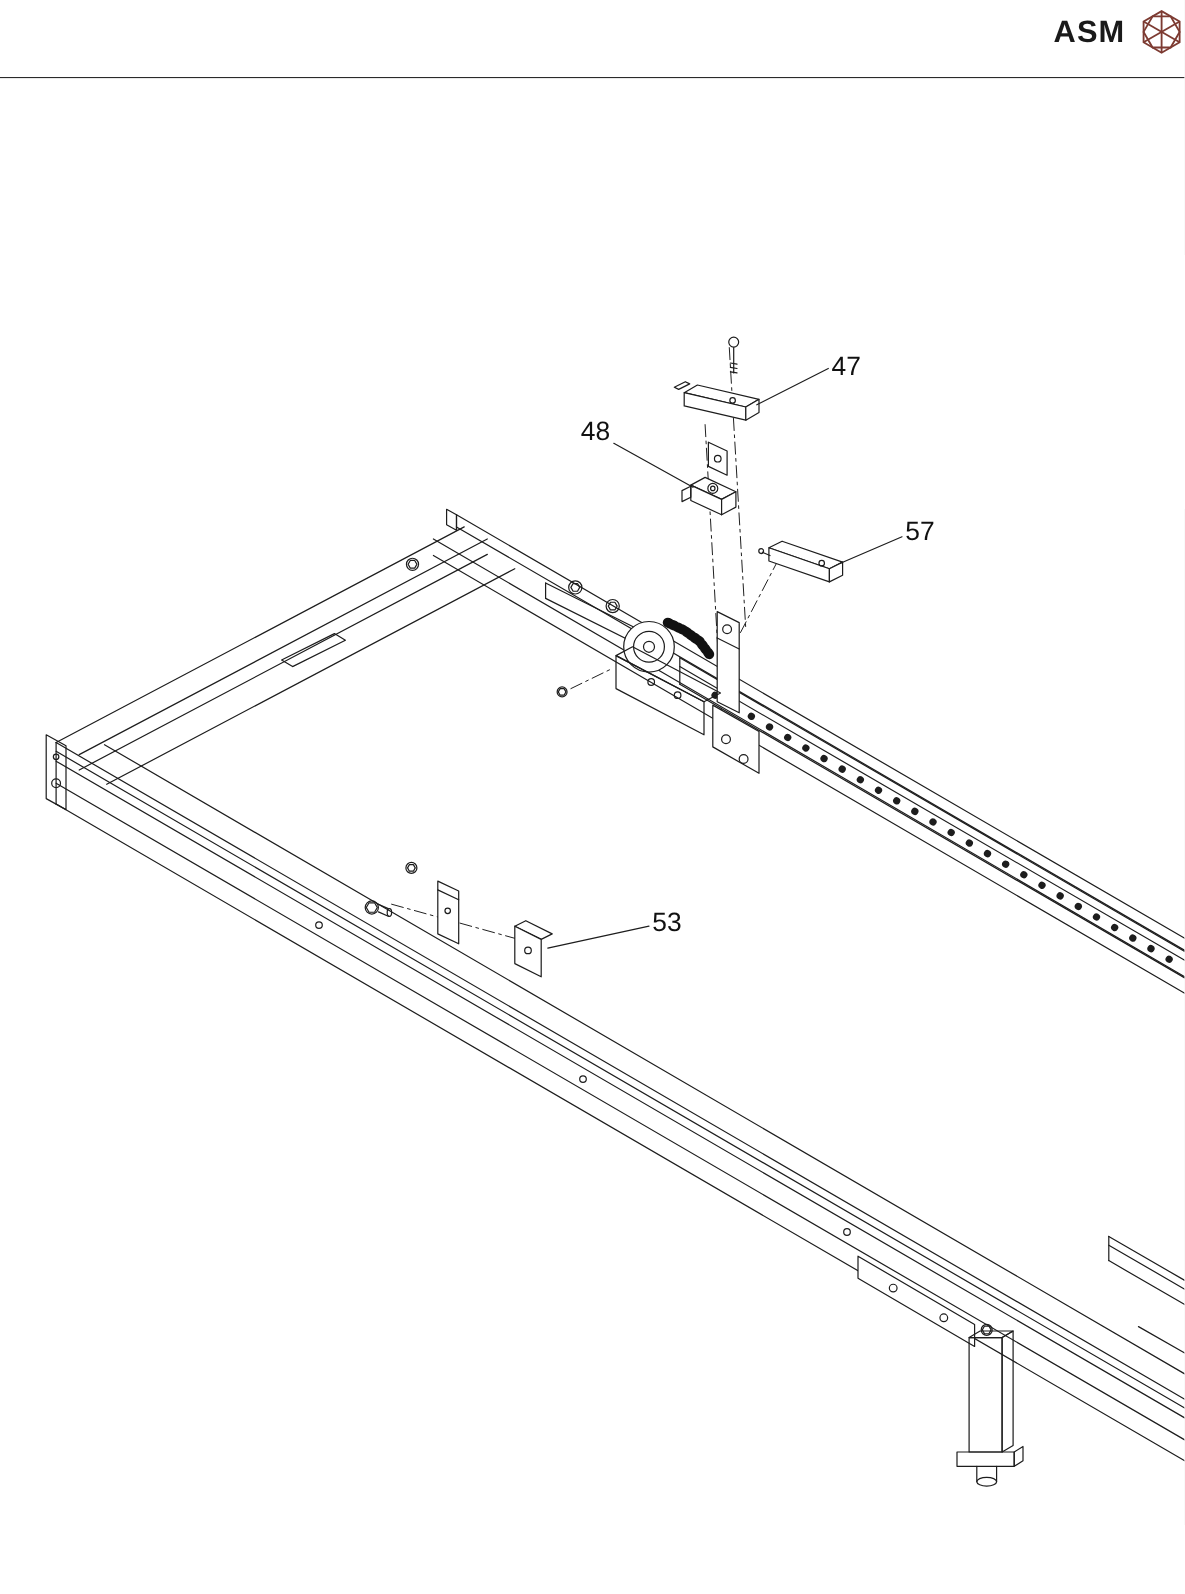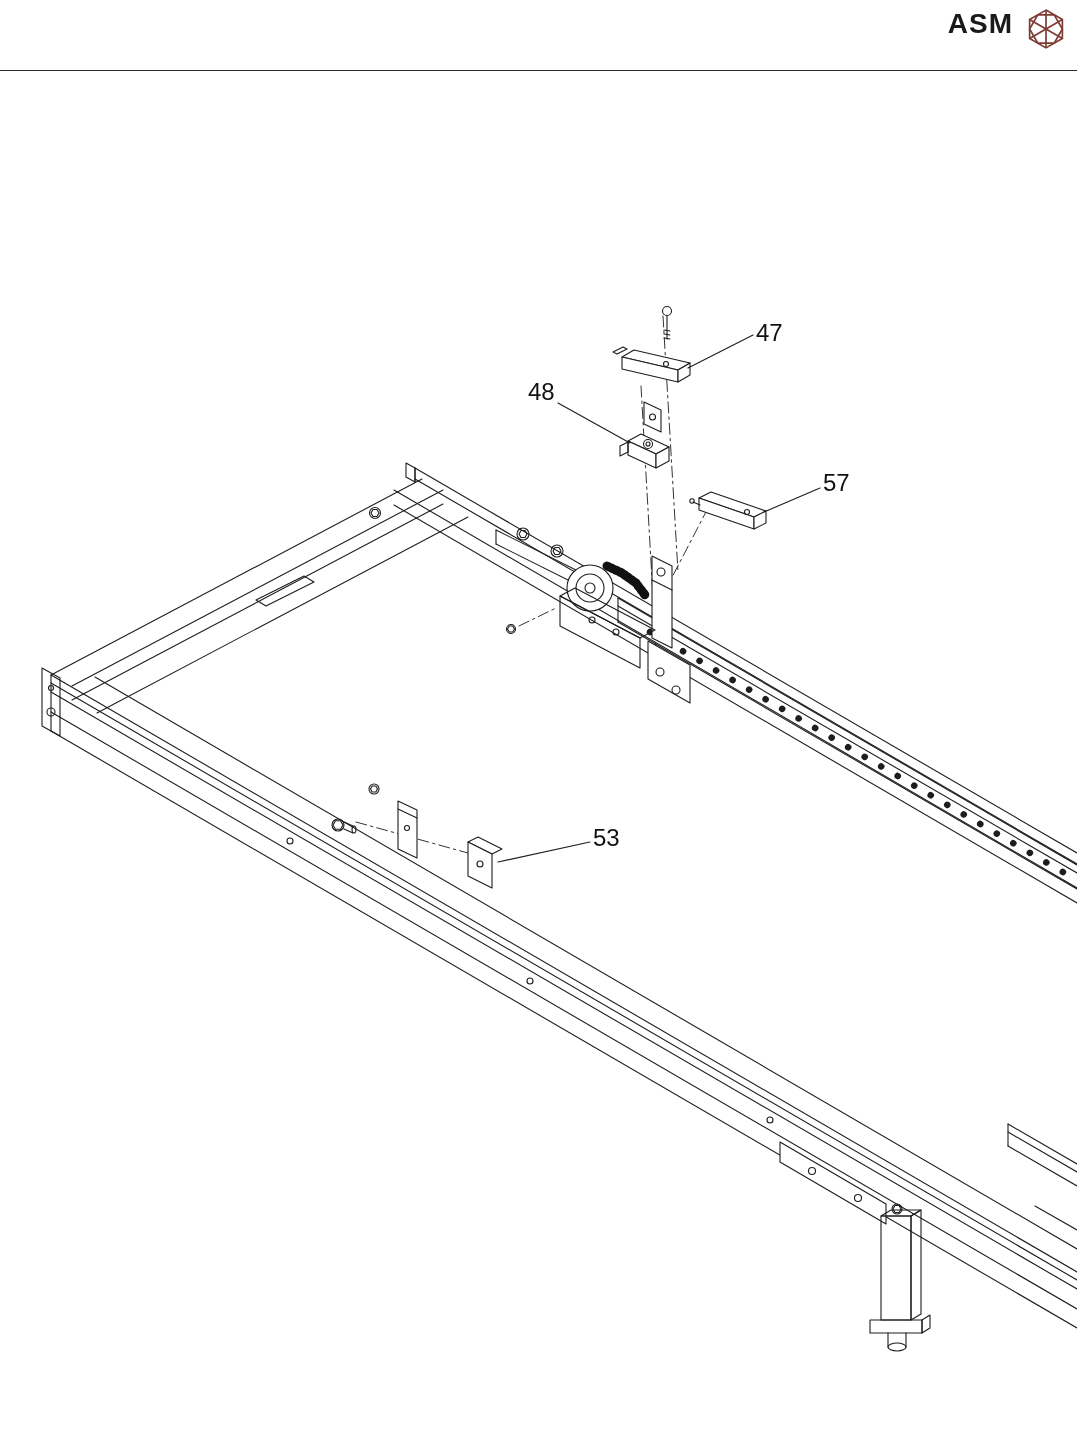--- a/index.html
+++ b/index.html
@@ -6,21 +6,21 @@
   .page{
     position:relative;width:1077px;height:1449px;background:#ffffff;
     margin:0 auto;overflow:hidden;
     font-family:"Liberation Sans",sans-serif;
   }
   .header-rule{
     position:absolute;left:0;top:70px;width:1077px;height:0;
     border-top:1px solid #2a2a2a;
   }
   .brand{
-    position:absolute;top:8px;right:10px;display:flex;gap:12px;
+    position:absolute;top:8px;right:0;display:flex;align-items:center;gap:12px;
   }
   .brand-text{
     font-size:28px;font-weight:bold;letter-spacing:1px;color:#1a1a1a;
   }
   .drawing{position:absolute;left:0;top:0;}
   .ln{stroke:#1d1d1d;stroke-width:1.1;fill:none;stroke-linecap:round;stroke-linejoin:round;}
   .fw{fill:#ffffff;}
   .dash{stroke-dasharray:11 4 2.5 4;stroke-width:0.9;}
   .dots{stroke:#1d1d1d;stroke-width:6.5;stroke-dasharray:0.1 19;stroke-linecap:round;}
   .belt{stroke:#111;stroke-width:9;stroke-dasharray:2.4 2.2;fill:none;}

